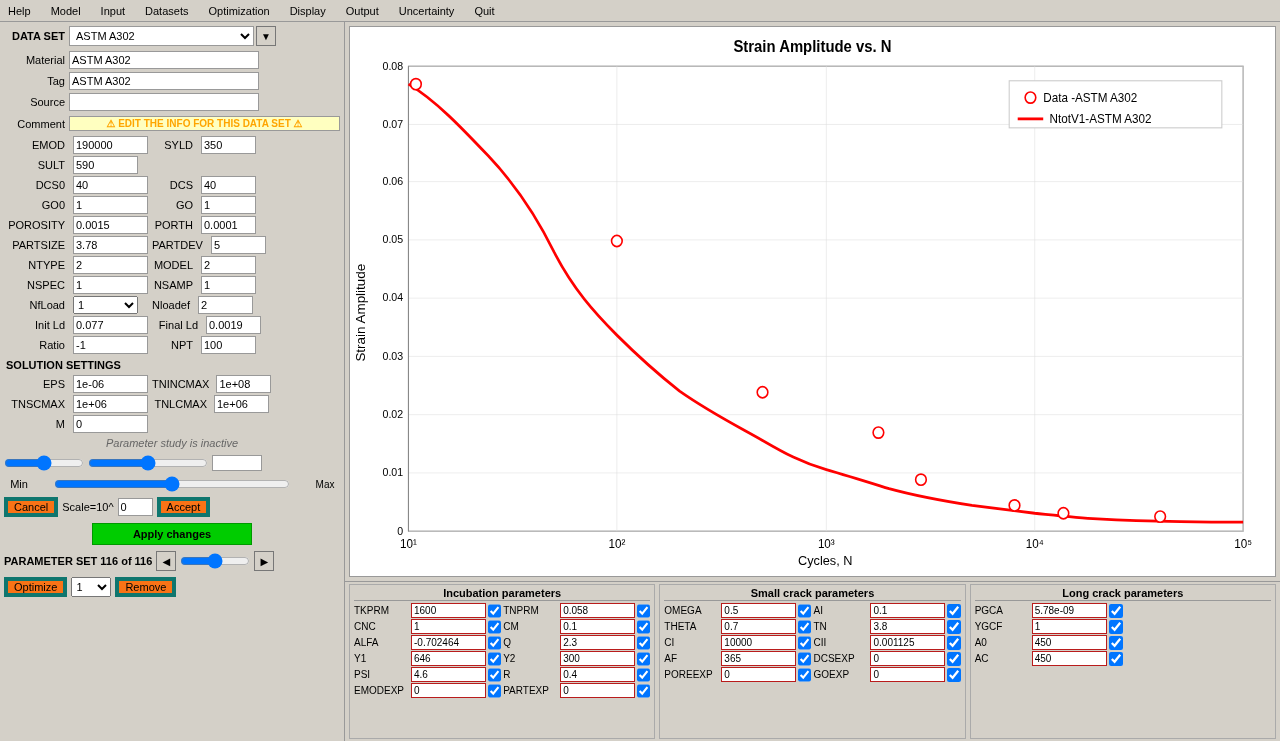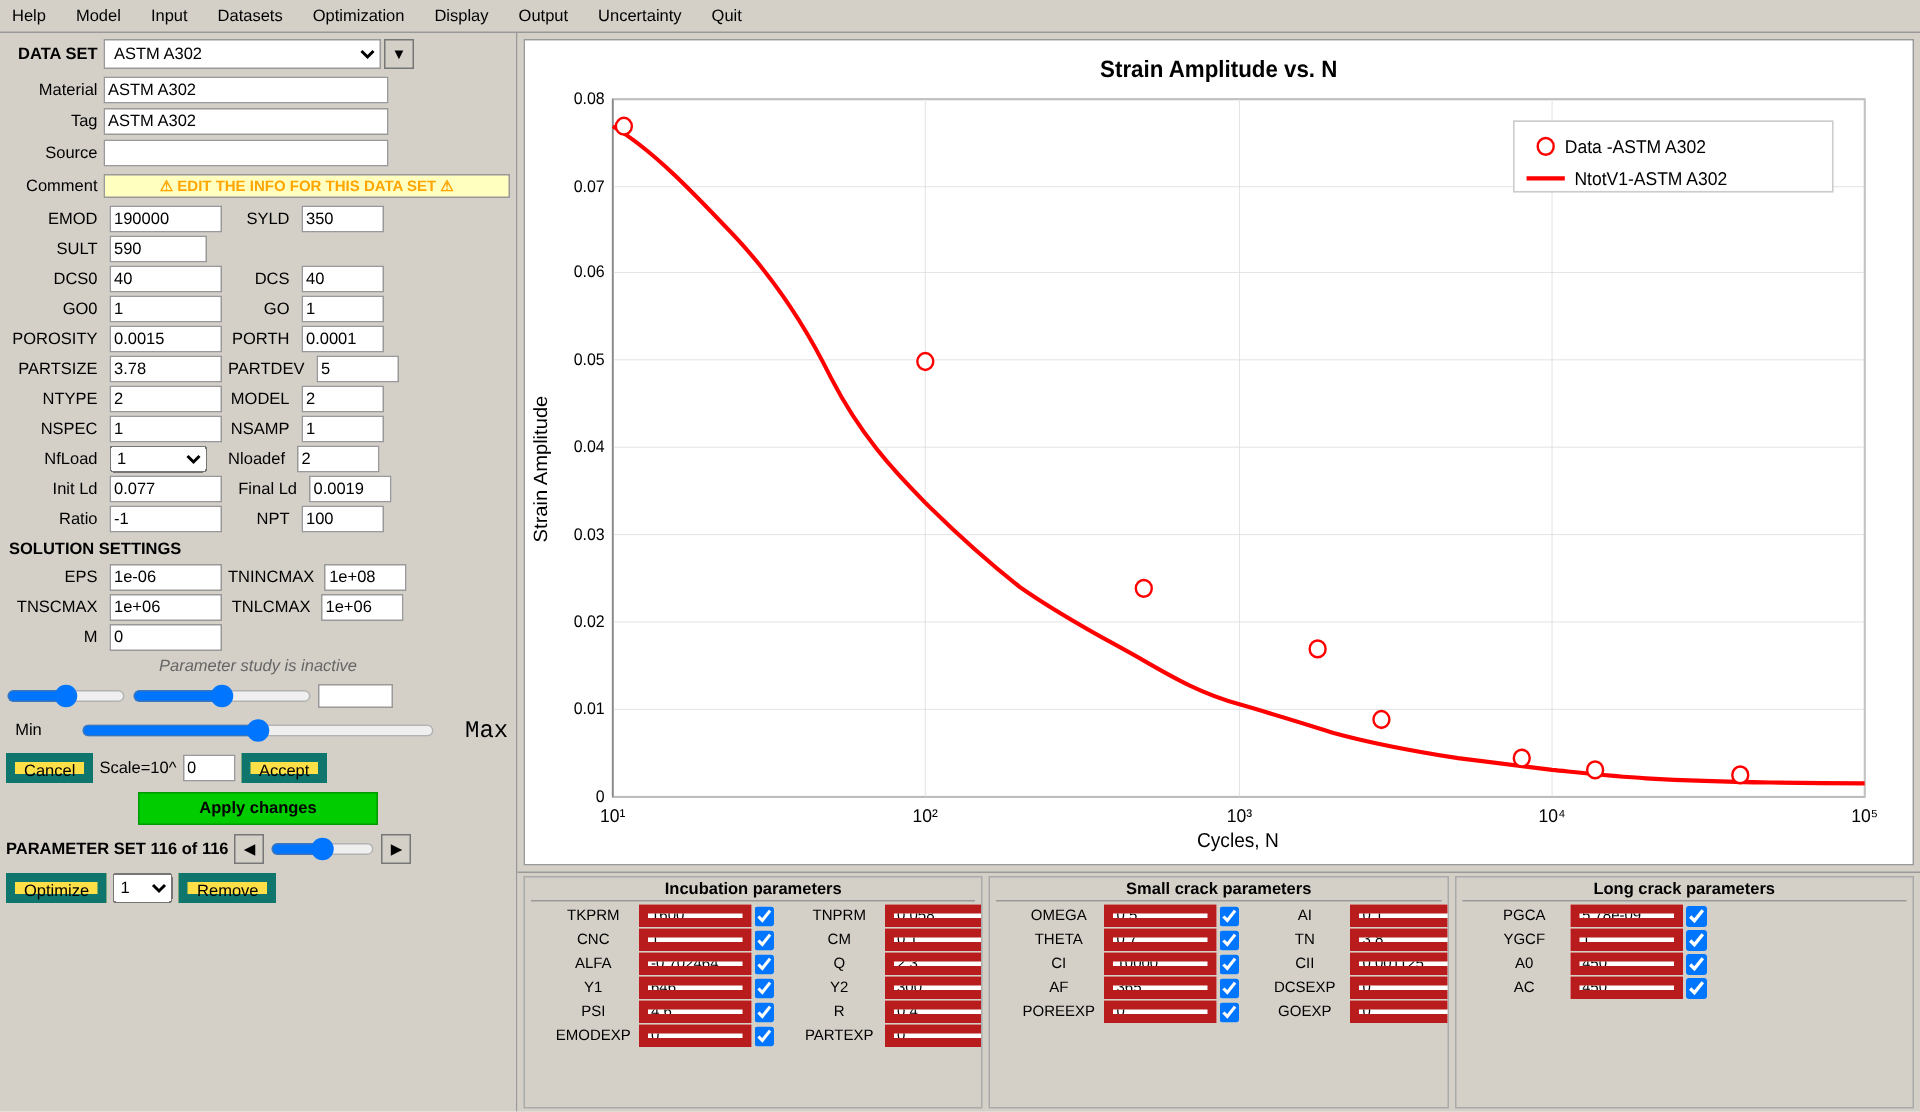--- a/index.html
+++ b/index.html
@@ -34,38 +34,38 @@
     .dataset-label { font-weight: bold; font-size: 11px; min-width: 65px; text-align: right; padding-right: 4px; }
 
     .section-title { font-weight: bold; font-size: 11px; margin: 3px 0 2px 0; text-align: left; padding-left: 2px; }
 
     .two-col-row { display: flex; flex-direction: row; gap: 4px; align-items: center; }
 
     .comment-bar { background: #ffffc0; border: 1px solid #999; font-size: 10px; padding: 1px 3px; color: orange; font-weight: bold; text-align: center; width: 100%; margin: 2px 0; }
 
     select.form-select { height: 20px; border: 1px solid #999; font-size: 11px; background: white; padding: 0 2px; }
 
-    .param-btn { height: 20px; padding: 0 6px; font-size: 11px; border: 6px solid #0f766e; background: #fde047; cursor: pointer; }
+    .param-btn { height: 20px; padding: 0 6px; font-size: 11px; border: 4px solid #0f766e; background: #f97316; cursor: pointer; }
     .apply-btn { background: #00cc00; color: black; font-weight: bold; border: 1px solid #009900; height: 22px; padding: 0 10px; cursor: pointer; font-size: 11px; width: 160px; margin: 2px auto; display: block; }
 
     .inactive-label { text-align: center; font-size: 11px; color: #666; font-style: italic; margin: 2px 0; }
 
     .param-set-row { display: flex; align-items: center; gap: 4px; margin: 2px 0; }
     .param-set-label { font-weight: bold; font-size: 11px; }
 
     .nav-btn { width: 20px; height: 20px; border: 1px solid #777; background: #d4d0c8; cursor: pointer; font-size: 10px; display: inline-flex; align-items: center; justify-content: center; }
 
     .optimize-row { display: flex; align-items: center; gap: 4px; margin: 2px 0; }
 
     
     .param-col { flex: 1; border: 1px solid #aaa; background: #d4d0c8; padding: 2px 4px; overflow: hidden; }
     .param-col-title { text-align: center; font-weight: bold; font-size: 11px; margin-bottom: 2px; border-bottom: 1px solid #999; padding-bottom: 1px; }
     .param-row { display: flex; align-items: center; margin-bottom: 1px; gap: 2px; }
-    .param-name { min-width: 55px; text-align: center; font-size: 10px; padding-right: 2px; margin-left: 15px; }
-    .param-val { width: 75px; height: 15px; border: 6px solid #b91c1c; background: white; font-size: 10px; padding: 0 2px; }
+    .param-name { min-width: 55px; text-align: left; font-size: 10px; padding-right: 2px; }
+    .param-val { width: 75px; height: 15px; border: 1px solid #b91c1c; background: white; font-size: 10px; padding: 0 2px; }
     .param-check { width: 14px; height: 14px; }
 
     
     .chart-svg { width: 100%; height: 100%; }
 
     .nfload-select { width: 65px; height: 18px; font-size: 11px; }
 
     input[type=range] { width: 100%; }
   </style>
 </head>
@@ -199,21 +199,21 @@
     <div class="inactive-label">Parameter study is inactive</div>
 
     <div style="display:flex;gap:4px;margin:2px 0;">
       <input type="range" style="width: 80px; height: 16px;" value="50">
       <input type="range" style="width: 120px; height: 16px;" value="50">
       <input class="form-input-sm" value="" style="width: 50px; height: 16px;">
     </div>
     <div style="display:flex;align-items:center;gap:20px;margin:2px 0;">
       <span style="min-width:30px;text-align:center;font-size:11px;">Min</span>
       <input type="range" style="flex: 1 1 0%; height: 14px;" value="50">
-      <span style="min-width:30px;text-align:left;font-size:16px;font-family:Liberation Mono, monospace;">Max</span>
+      <span style="min-width:30px;text-align:center;font-size:10px;">Max</span>
     </div>
     <div style="display:flex;align-items:center;gap:4px;margin:2px 0;">
       <button class="param-btn">Cancel</button>
       <span style="font-size:11px;">Scale=10^</span>
       <input class="form-input-sm" value="0" style="width: 35px;">
       <button class="param-btn">Accept</button>
     </div>
 
     <button class="apply-btn">Apply changes</button>
 

